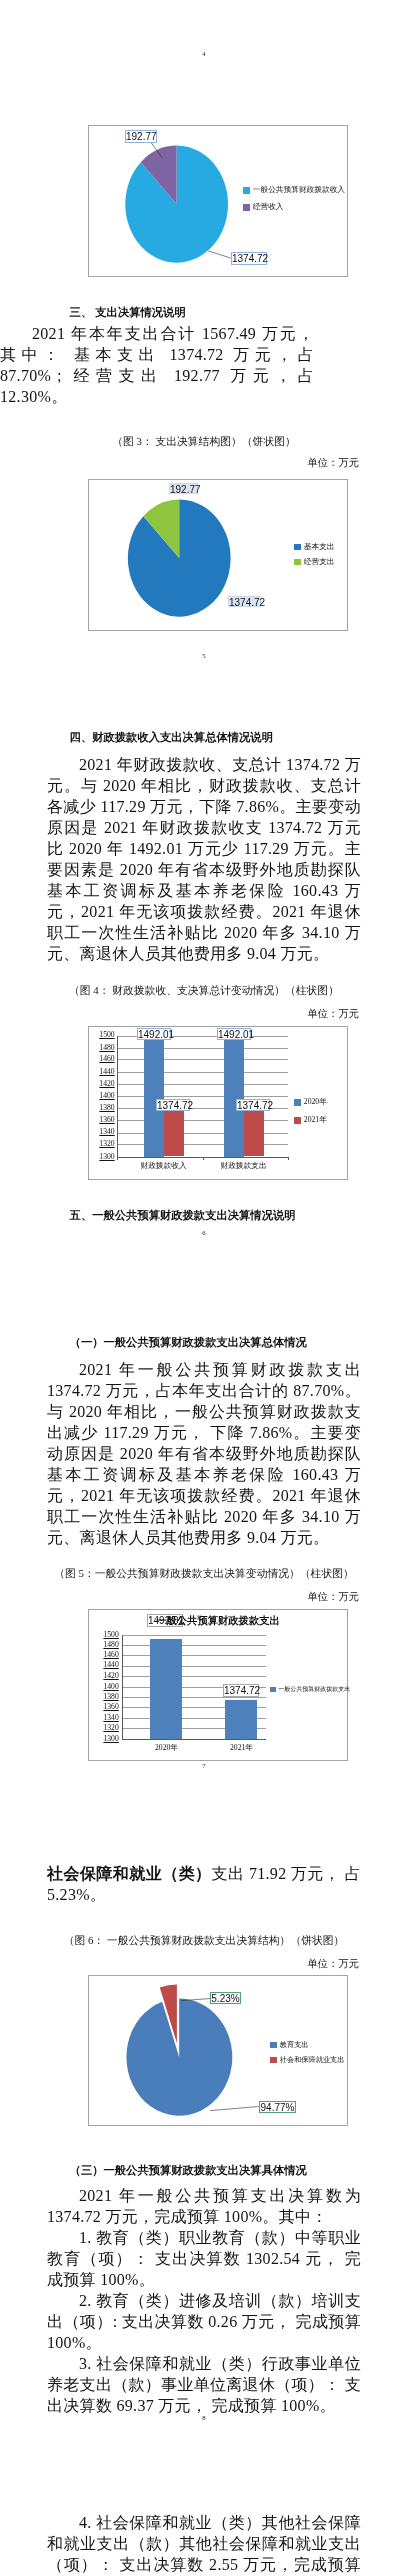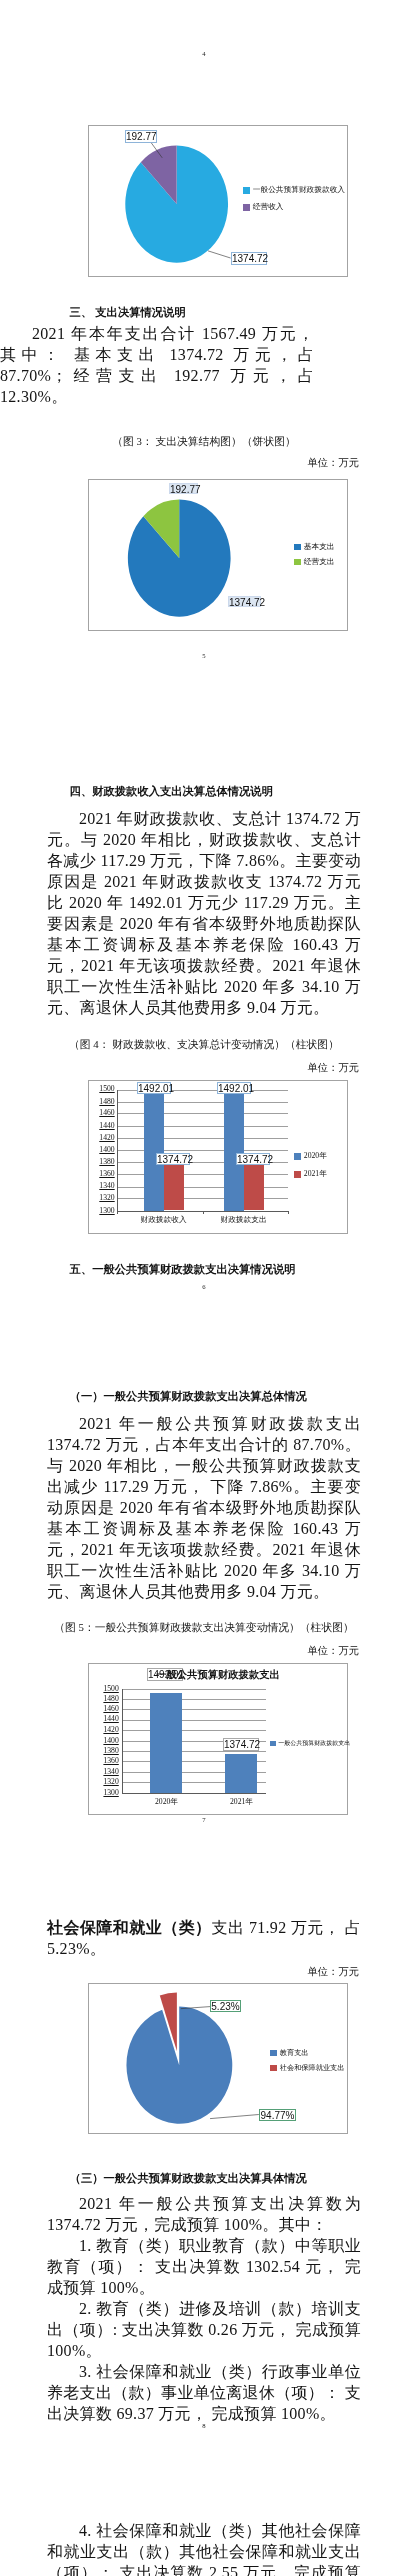--- a/index.html
+++ b/index.html
@@ -75,21 +75,21 @@
       <span>基本支出</span>
     </div>
     <div class="legend-item" style="left:205px;top:77px">
       <span class="sw" style="background:#8dc540"></span>
       <span>经营支出</span>
     </div>
   </div>
 
   <div class="pagenum" style="margin-top:19.6px">5</div>
 
-  <div class="heading" style="margin-top:120px">四、财政拨款收入支出决算总体情况说明</div>
+  <div class="heading" style="margin-top:66px">四、财政拨款收入支出决算总体情况说明</div>
   <p class="body-text indent" style="margin:6.2px 0 0 47px">2021 年财政拨款收、支总计 1374.72 万元。与 2020 年相比，财政拨款收、支总计各减少 117.29 万元，下降 7.86%。主要变动原因是 2021 年财政拨款收支 1374.72 万元比 2020 年 1492.01 万元少 117.29 万元。主要因素是 2020 年有省本级野外地质勘探队基本工资调标及基本养老保险 160.43 万元，2021 年无该项拨款经费。2021 年退休职工一次性生活补贴比 2020 年多 34.10 万元、离退休人员其他费用多 9.04 万元。</p>
   <div class="caption" style="margin-top:15.5px">（图 4： 财政拨款收、支决算总计变动情况）（柱状图）</div>
   <div class="unit" style="margin-top:4.1px">单位：万元</div>
 
   <div class="chart-frame" style="height:152px; margin-top:4.1px">
     <div class="gridline" style="left:28px;top:8.2px;width:171px"></div>
     <div class="gridline" style="left:28px;top:20.6px;width:171px"></div>
     <div class="gridline" style="left:28px;top:32px;width:171px"></div>
     <div class="gridline" style="left:28px;top:45px;width:171px"></div>
     <div class="gridline" style="left:28px;top:57px;width:171px"></div>
@@ -176,20 +176,21 @@
       <span class="sw" style="width:5.7px;height:5.7px;background:#4e81bc"></span>
       <span>一般公共预算财政拨款支出</span>
     </div>
   </div>
 
 
   <div class="pagenum" style="margin-top:0">7</div>
 
   <p class="body-text" style="margin:92px 0 0 47px"><span class="hei">社会保障和就业（类）</span><span>支出 71.92 万元， 占 5.23%。</span></p>
 
+  <div class="caption" style="margin-top:25px">（图 6： 一般公共预算财政拨款支出决算结构）（饼状图）</div>
   <div class="unit" style="margin-top:3.1px">单位：万元</div>
 
   <div class="chart-frame" style="height:149px; margin-top:3.1px">
     <svg class="pie-svg" width="258" height="149" viewBox="0 0 501 290">
       <path d="M175,158 L175,44 A103,114 0 1 1 141.8,50.2 Z" fill="#4a7ebb"></path>
       <path d="M170.4,130.4 L137.2,22.6 A103,114 0 0 1 170.4,16.4 Z" fill="#be4b48"></path>
       <polyline points="235,44 178,48" fill="none" stroke="#333" stroke-width="1.2"></polyline>
       <polyline points="330,254 235,262" fill="none" stroke="#333" stroke-width="1.2"></polyline>
     </svg>
     <div class="lblbox lb-green" style="left:121px;top:15.5px;width:31px;height:12.4px;line-height:12.4px">5.23%</div>

